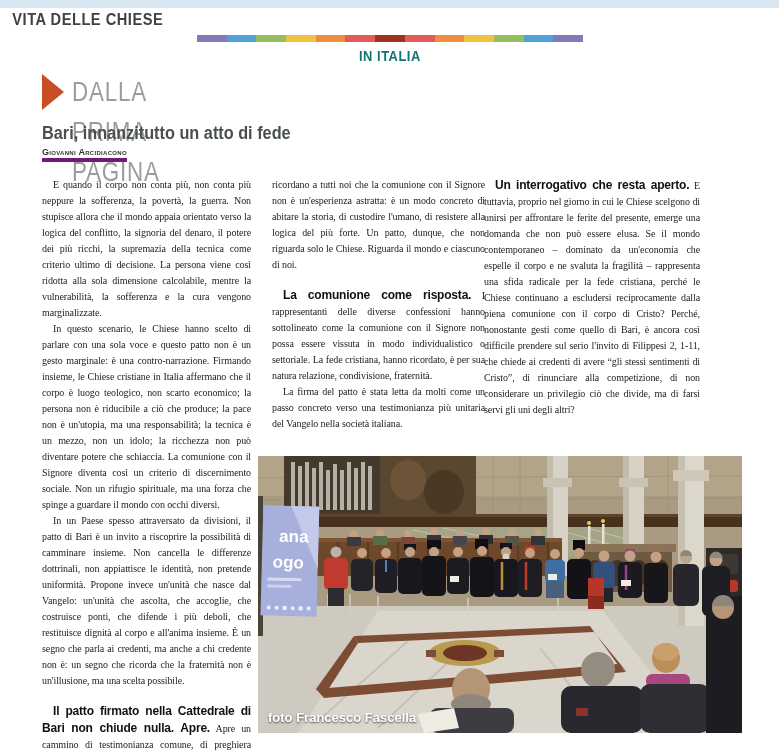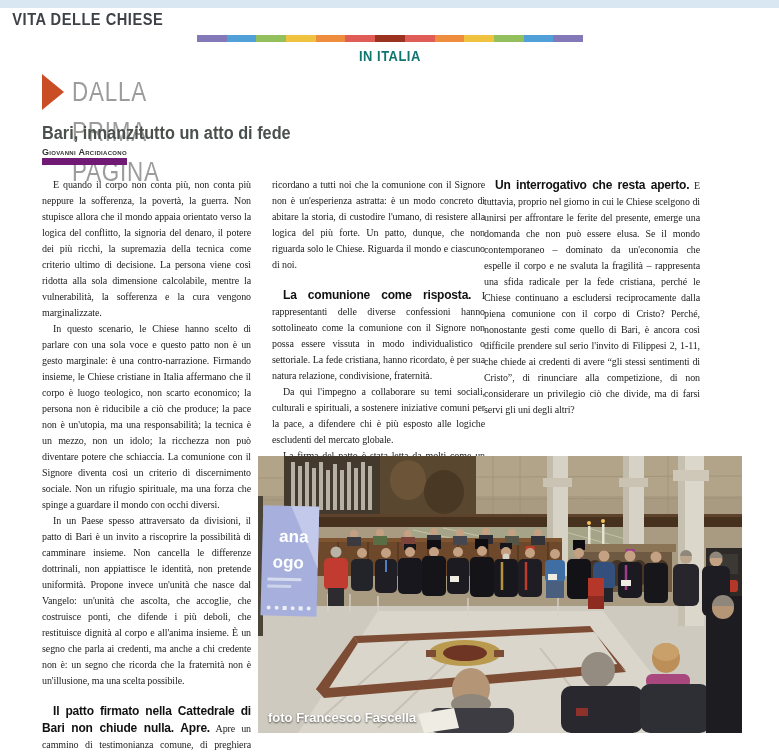--- a/index.html
+++ b/index.html
@@ -27,21 +27,21 @@
   .section-label { position:absolute; left:30px; top:0; line-height:40px;
     font-family:"Liberation Sans",sans-serif; font-weight:400; font-size:28px;
     letter-spacing:1px; color:#9c9c9c; transform-origin:left center; transform:scaleX(0.8); }
 
   .title { position:absolute; left:42px; top:123px;
     font-family:"Liberation Sans",sans-serif; font-weight:bold; font-size:17.5px;
     color:#4a514d; transform-origin:left top; transform:scaleX(0.93); letter-spacing:0; }
   .byline { position:absolute; left:42px; top:147px;
     font-family:"Liberation Sans",sans-serif; font-weight:bold; font-size:9px;
     font-variant:small-caps; letter-spacing:0.3px; color:#333;
-    border-bottom:7px solid #701a75; padding-bottom:1px; }
+    border-bottom:4px solid #701a75; padding-bottom:1px; }
 
   .col { position:absolute; top:177px; }
   .col1 { left:42px;  width:209px; }
   .col2 { left:272px; width:213px; }
   .col3 { left:484px; width:216px; }
   .para { text-align:justify; font-size:10px; line-height:16px; color:#1c1c1c; letter-spacing:-0.1px; }
   .para.indent { text-indent:11px; }
   .para.gap { margin-top:14px; }
   .lead { font-family:"Liberation Sans",sans-serif; font-weight:bold; font-size:12px; letter-spacing:-0.2px; color:#111; }
 
@@ -89,21 +89,20 @@
   <div class="col col1">
     <p class="para indent">E quando il corpo non conta più, non conta più neppure la sofferenza, la povertà, la guerra. Non stupisce allora che il mondo appaia orientato verso la logica del conflitto, la signoria del denaro, il potere dei più ricchi, la supremazia della tecnica come criterio ultimo di decisione. La persona viene così ridotta alla sola dimensione calcolabile, mentre la vulnerabilità, la sofferenza e la cura vengono marginalizzate.</p>
     <p class="para indent">In questo scenario, le Chiese hanno scelto di parlare con una sola voce e questo patto non è un gesto marginale: è una contro-narrazione. Firmando insieme, le Chiese cristiane in Italia affermano che il corpo è luogo teologico, non scarto economico; la persona non è riducibile a ciò che produce; la pace non è un'utopia, ma una responsabilità; la tecnica è un mezzo, non un idolo; la ricchezza non può diventare potere che schiaccia. La comunione con il Signore diventa così un criterio di discernimento sociale. Non un rifugio spirituale, ma una forza che spinge a guardare il mondo con occhi diversi.</p>
     <p class="para indent">In un Paese spesso attraversato da divisioni, il patto di Bari è un invito a riscoprire la possibilità di camminare insieme. Non cancella le differenze dottrinali, non appiattisce le identità, non pretende uniformità. Propone invece un'unità che nasce dal Vangelo: un'unità che ascolta, che accoglie, che costruisce ponti, che difende i più deboli, che restituisce dignità al corpo e all'anima insieme. È un segno che parla ai credenti, ma anche a chi credente non è: un segno che ricorda che la fraternità non è un'illusione, ma una scelta possibile.</p>
     <p class="para indent gap"><span class="lead">Il patto firmato nella Cattedrale di Bari non chiude nulla. Apre.</span> <span>Apre un cammino di testimonianza comune, di preghiera condivisa, di impegno sociale. In un mondo che separa, le Chiese scelgono di unire. In un mondo che calcola, scelgono di accogliere. In un mondo che corre verso la guerra, scelgono la pace. E</span></p>
   </div>
 
   <div class="col col2">
     <p class="para">ricordano a tutti noi che la comunione con il Signore non è un'esperienza astratta: è un modo concreto di abitare la storia, di custodire l'umano, di resistere alla logica del più forte. Un patto, dunque, che non riguarda solo le Chiese. Riguarda il mondo e ciascuno di noi.</p>
     <p class="para indent gap"><span class="lead">La comunione come risposta.</span> <span>I rappresentanti delle diverse confessioni hanno sottolineato come la comunione con il Signore non possa essere vissuta in modo individualistico o settoriale. La fede cristiana, hanno ricordato, è per sua natura relazione, condivisione, fraternità.</span></p>
-    <p class="para indent">Da qui l'impegno a collaborare su temi sociali, culturali e spirituali, a sostenere iniziative comuni per la pace, a difendere chi è più esposto alle logiche escludenti del mercato globale.</p>
     <p class="para indent">La firma del patto è stata letta da molti come un passo concreto verso una testimonianza più unitaria del Vangelo nella società italiana.</p>
   </div>
 
   <div class="col col3">
     <p class="para indent"><span class="lead">Un interrogativo che resta aperto.</span> <span>E tuttavia, proprio nel giorno in cui le Chiese scelgono di unirsi per affrontare le ferite del presente, emerge una domanda che non può essere elusa. Se il mondo contemporaneo – dominato da un'economia che espelle il corpo e ne svaluta la fragilità – rappresenta una sfida radicale per la fede cristiana, perché le Chiese continuano a escludersi reciprocamente dalla piena comunione con il corpo di Cristo? Perché, nonostante gesti come quello di Bari, è ancora così difficile prendere sul serio l'invito di Filippesi 2, 1-11, che chiede ai credenti di avere “gli stessi sentimenti di Cristo”, di rinunciare alla competizione, di non considerare un privilegio ciò che divide, ma di farsi servi gli uni degli altri?</span></p>
   </div>
 
   <figure class="photo">
     <svg viewBox="0 0 484 277" width="484" height="277">
 

